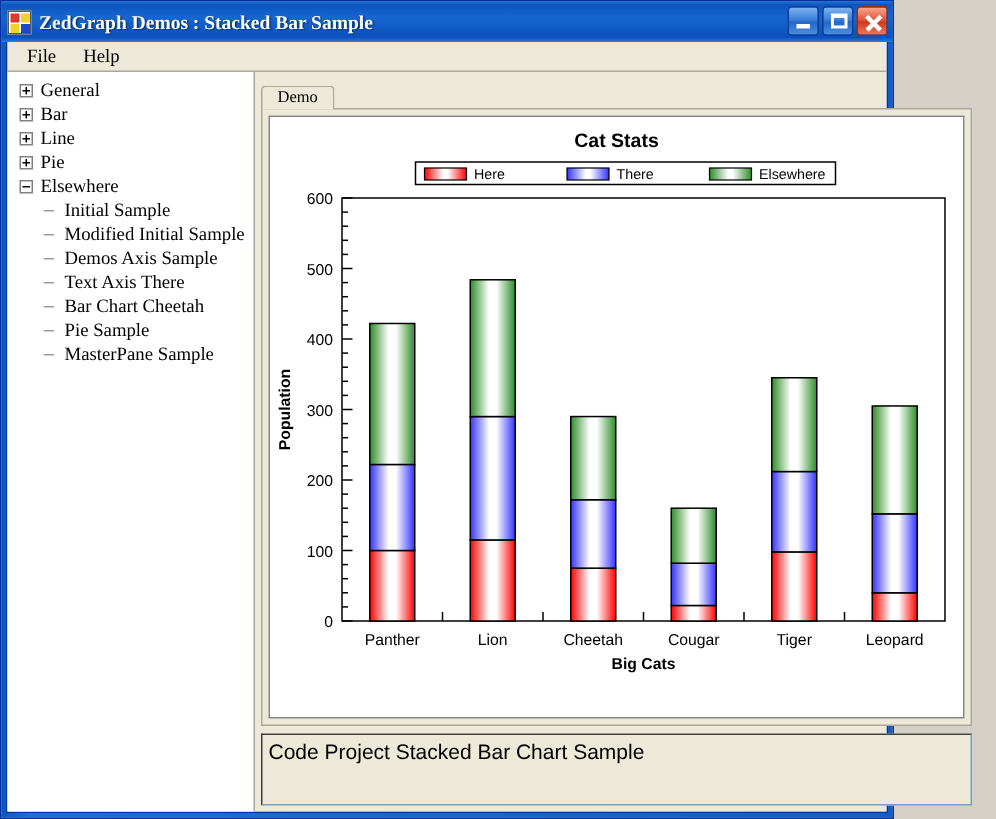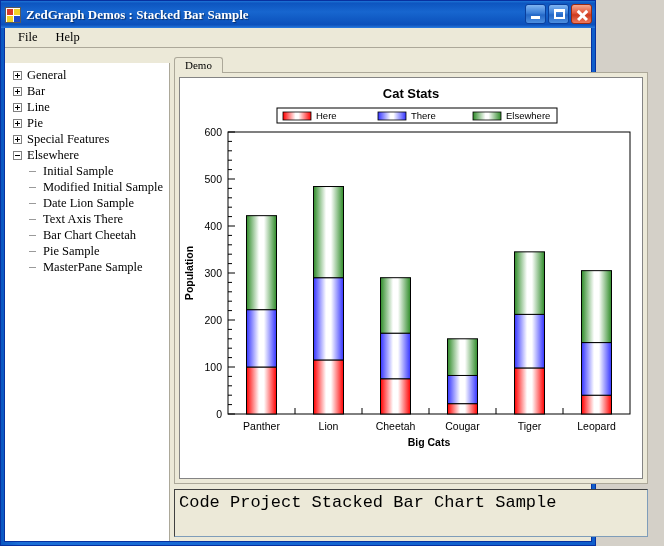--- a/index.html
+++ b/index.html
@@ -80,21 +80,20 @@
 
   .body-area { flex: 1 1 auto; display: flex; background: #ece9d8; padding: 0; }
 
   
   .treepanel {
     width: 165px; flex: 0 0 165px;
     background: #ffffff;
     border-right: 1px solid #aca899;
     padding: 4px 10px 0 2px;
     overflow: hidden;
-    margin-top: 15px;
   }
   .tnode { display: flex; align-items: center; height: 16px; white-space: nowrap; }
   .tnode .indent { flex: 0 0 auto; }
   .expander {
     width: 9px; height: 9px; flex: 0 0 9px;
     border: 1px solid #808080; background: #fff;
     position: relative; margin-right: 3px;
   }
   .expander::before {
     content:""; position:absolute; left:1px; top:3px; width:5px; height:1px; background:#000;
@@ -129,22 +128,22 @@
     padding:4px; display:flex;
   }
   .chart-host {
     flex:1 1 auto; background:#fff; border:1px solid #848484;
     position:relative; overflow:hidden;
   }
   .statusbox {
     height: 48px; flex:0 0 48px; margin-top:5px;
     background:#ece9d8; border:1px solid #7f9db9;
     border-top-color:#404040; border-left-color:#404040;
-    padding: 3px 4px; font-size:17px;
-    font-family:Liberation Mono, monospace;
+    padding: 3px 4px; font-size:14px;
+    font-family:Liberation Sans, sans-serif;
   }
 
   
   svg.chart { display:block; }
   .ax-title { font-family:"Liberation Sans", sans-serif; font-weight:bold; font-size:13px; fill:#000; }
   .ax-lbl { font-family:"Liberation Sans", sans-serif; font-weight:bold; font-size:10.5px; fill:#000; }
   .tick-lbl { font-family:"Liberation Sans", sans-serif; font-size:10.5px; fill:#000; }
   .cat-lbl { font-family:"Liberation Sans", sans-serif; font-size:10.5px; fill:#000; }
   .leg-lbl { font-family:"Liberation Sans", sans-serif; font-size:9.5px; fill:#000; }
 </style>
@@ -200,42 +199,37 @@
             <span class="expander plus"></span>
             <span class="tlabel">Line</span>
           </div>
           <div class="tnode">
             <span class="indent" style="width: 6px;"></span>
             <span class="expander plus"></span>
             <span class="tlabel">Pie</span>
           </div>
           <div class="tnode">
             <span class="indent" style="width: 6px;"></span>
-            <span class="expander plus"></span>
-            <span class="tlabel">Special Features</span>
-          </div>
-          <div class="tnode">
-            <span class="indent" style="width: 6px;"></span>
             <span class="expander minus"></span>
             <span class="tlabel">Elsewhere</span>
           </div>
           <div class="tnode">
             <span class="indent" style="width: 22px;"></span>
             <span class="leafdash"></span>
             <span class="tlabel">Initial Sample</span>
           </div>
           <div class="tnode">
             <span class="indent" style="width: 22px;"></span>
             <span class="leafdash"></span>
             <span class="tlabel">Modified Initial Sample</span>
           </div>
           <div class="tnode">
             <span class="indent" style="width: 22px;"></span>
             <span class="leafdash"></span>
-            <span class="tlabel">Date Lion Sample</span>
+            <span class="tlabel">Demos Axis Sample</span>
           </div>
           <div class="tnode">
             <span class="indent" style="width: 22px;"></span>
             <span class="leafdash"></span>
             <span class="tlabel">Text Axis There</span>
           </div>
           <div class="tnode">
             <span class="indent" style="width: 22px;"></span>
             <span class="leafdash"></span>
             <span class="tlabel">Bar Chart Cheetah</span>

